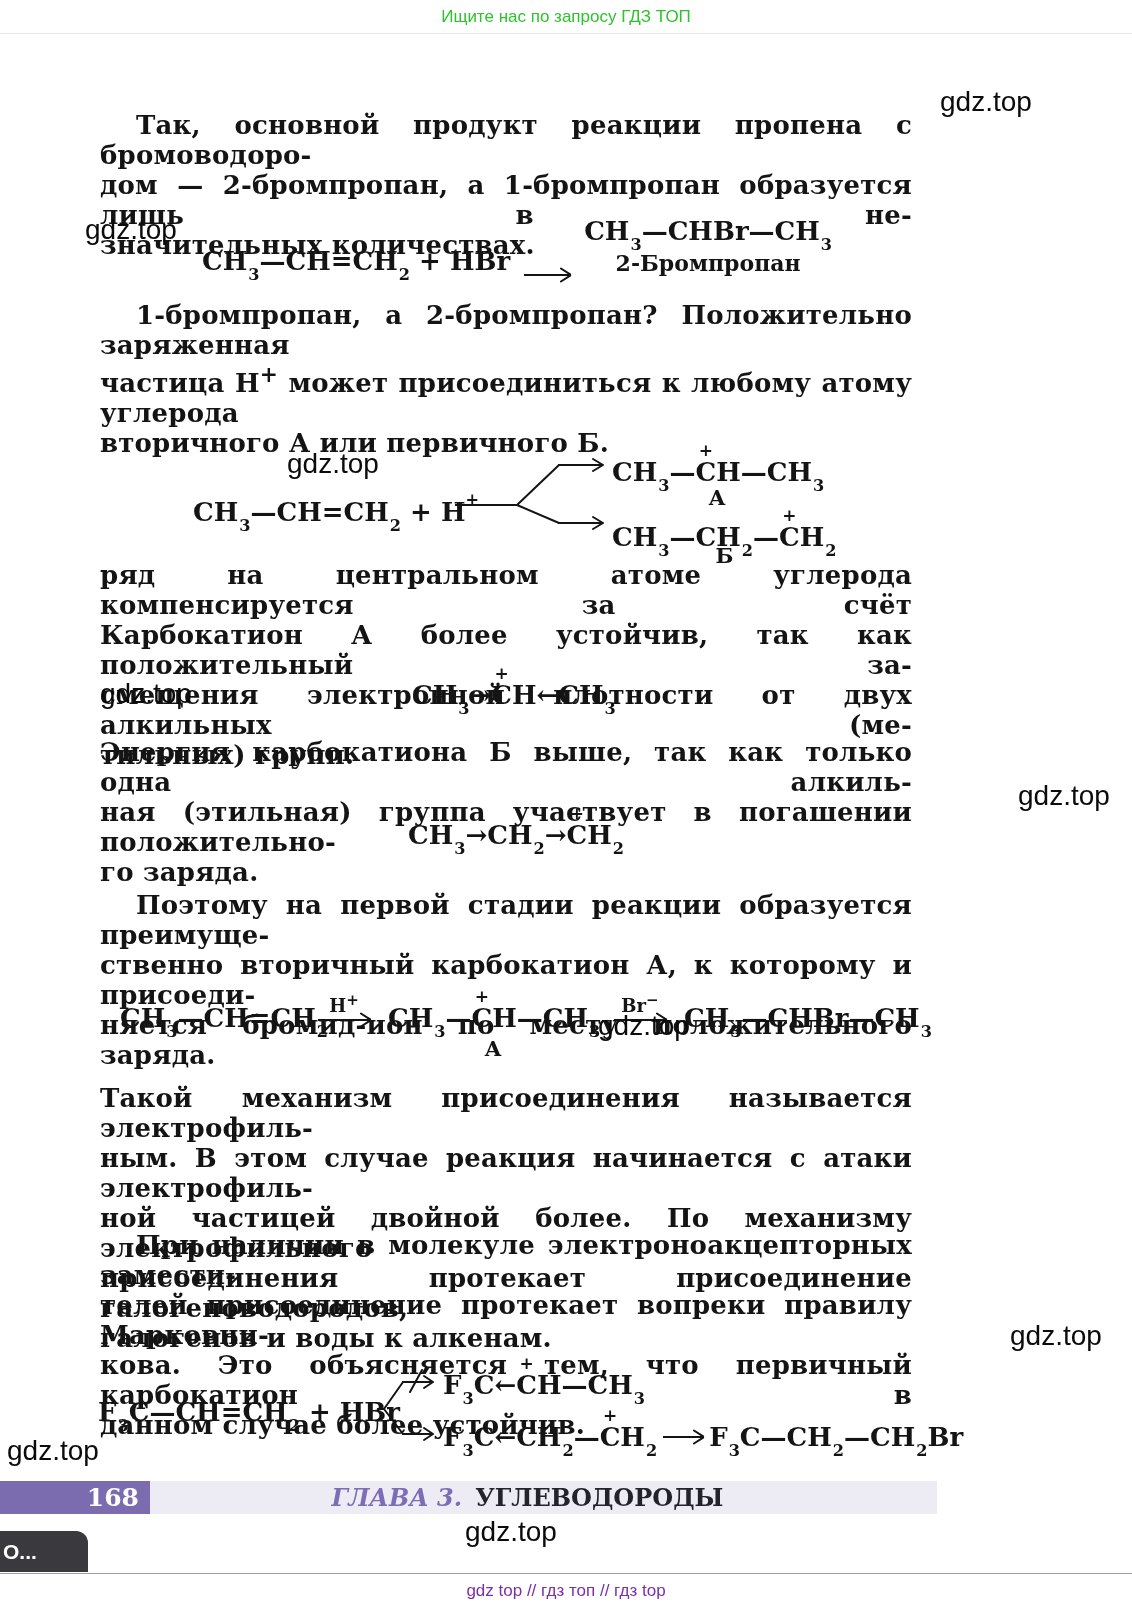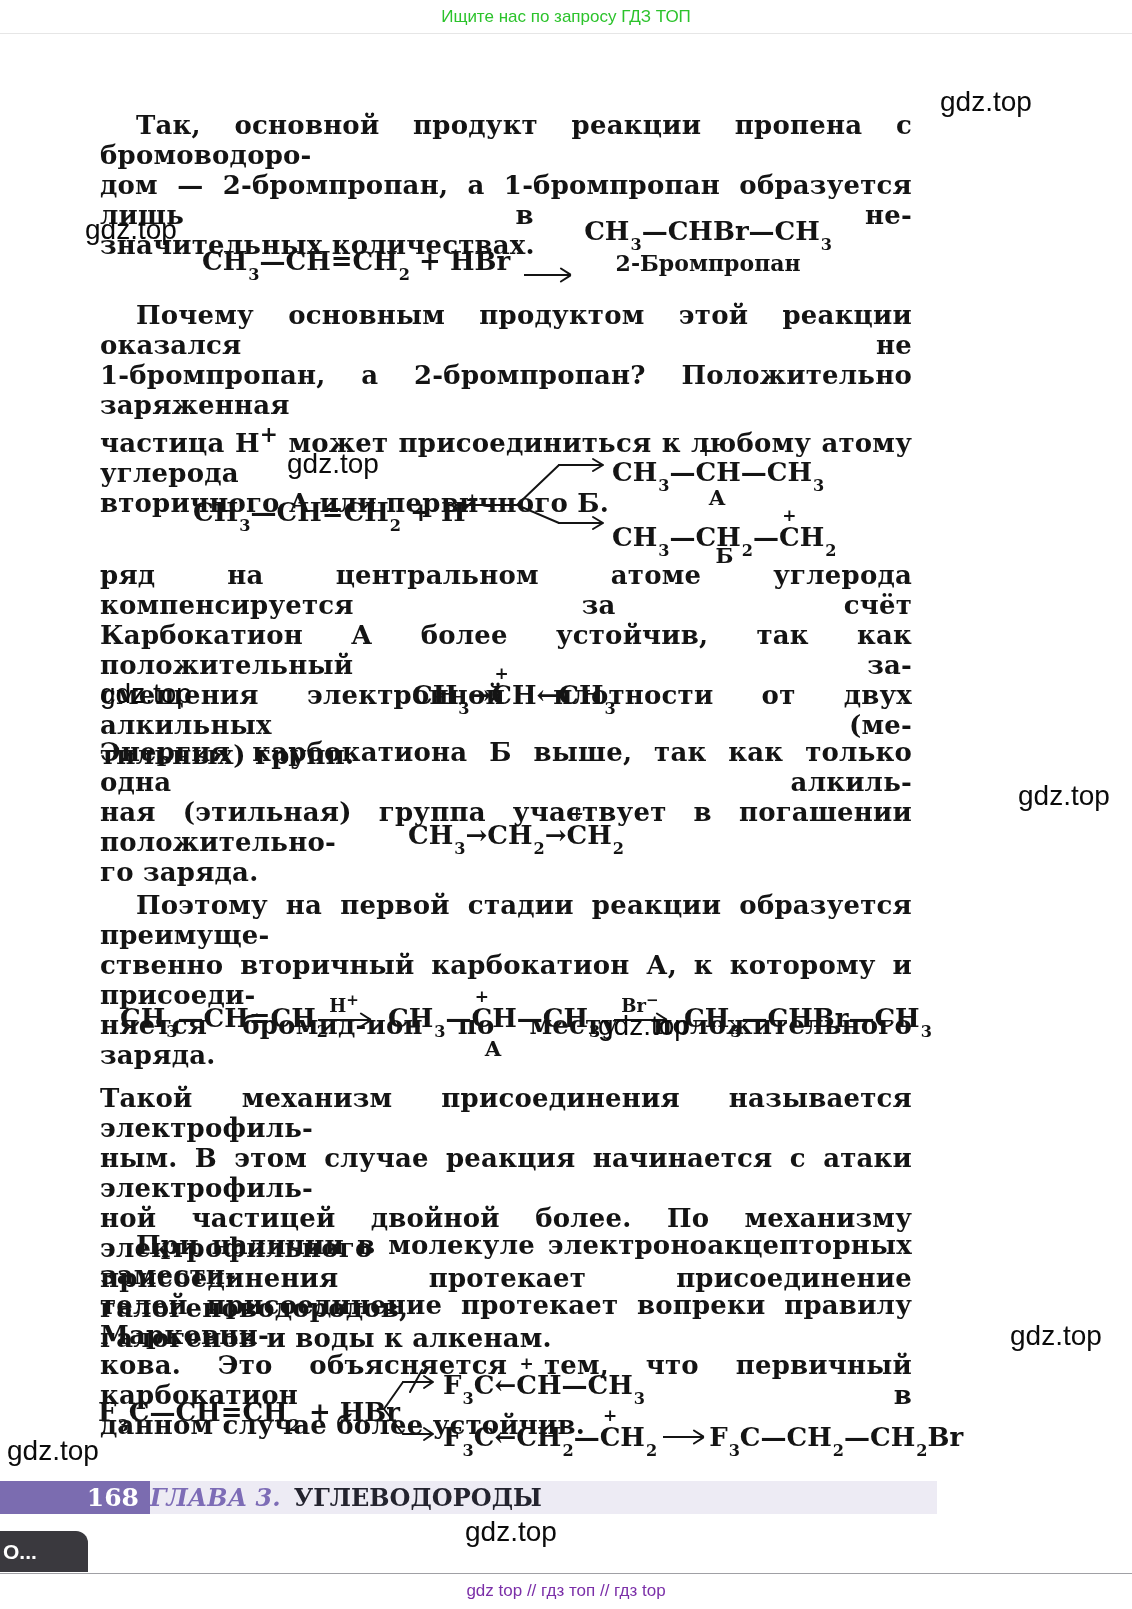--- a/index.html
+++ b/index.html
@@ -59,21 +59,21 @@
   .f1 { position:absolute; display:flex; align-items:flex-end; }
   .f1 .harrow { margin:14px 14px 0 14px; }
   .prod-col { display:flex; flex-direction:column; align-items:center; }
   .caption { font-size:22px; font-weight:600; margin-top:4px; }
   .b-row { position:absolute; display:flex; align-items:center; }
   .b-row .harrow { width:40px; margin:0 6px; }
   
   .pagebar { position:absolute; top:1481px; left:0; width:937px; height:33px; display:flex; }
   .pagenum-box { width:150px; height:33px; background:#7b6cb0; color:#ffffff;
     font-size:25px; font-weight:700; line-height:33px; text-align:right; padding-right:11px; box-sizing:border-box; }
-  .chapter-strip { flex:1; background:#edebf4; height:33px; line-height:33px; text-align:left; padding-right:32px; white-space:nowrap; }
+  .chapter-strip { flex:1; background:#edebf4; height:33px; line-height:33px; text-align:center; padding-right:32px; white-space:nowrap; }
   .chapter-label { color:#7d6cb6; font-size:24px; font-weight:700; font-style:italic; }
   .chapter-title { color:#23232e; font-size:24px; font-weight:700; margin-left:8px; }
   .corner-tab { position:absolute; top:1531px; left:0; width:88px; height:41px;
     background:#3a393e; border-radius:0 12px 0 0; color:#ffffff;
     font-family:"Liberation Sans","DejaVu Sans",sans-serif; font-size:21px; font-weight:700;
     line-height:41px; padding-left:3px; box-sizing:border-box; cursor:pointer; }
   .bottom-rule { position:absolute; top:1573px; left:0; width:1132px; height:1px; background:#a0a0a5; }
   .bottom-links { position:absolute; top:1581px; left:0; width:1132px; text-align:center;
     font-family:"Liberation Sans","DejaVu Sans",sans-serif; font-size:17px; font-weight:500; color:#7b2fa8; }
 </style>
@@ -93,21 +93,20 @@
 <span class="wm" style="left:1010px;top:1320px">gdz.top</span>
 <span class="wm" style="left:7px;top:1435px">gdz.top</span>
 <span class="wm" style="left:465px;top:1516px">gdz.top</span>
 
 <div class="para indent" style="top:110px">
     <div class="tline">Так, основной продукт реакции пропена с бромоводоро-</div>
     <div class="tline">дом — 2-бромпропан, а 1-бромпропан образуется лишь в не-</div>
     <div class="tline last">значительных количествах.</div>
   </div>
 <div class="para indent" style="top:300px">
-    <div class="tline">Почему основным продуктом этой реакции оказался не</div>
     <div class="tline">1-бромпропан, а 2-бромпропан? Положительно заряженная</div>
     <div class="tline">частица H<sup>+</sup> может присоединиться к любому атому углерода</div>
     <div class="tline last">вторичного А или первичного Б.</div>
   </div>
 <div class="para" style="top:560px">
     <div class="tline">ряд на центральном атоме углерода компенсируется за счёт</div>
     <div class="tline">Карбокатион А более устойчив, так как положительный за-</div>
     <div class="tline">смещения электронной плотности от двух алкильных (ме-</div>
     <div class="tline last">тильных) групп.</div>
   </div>

